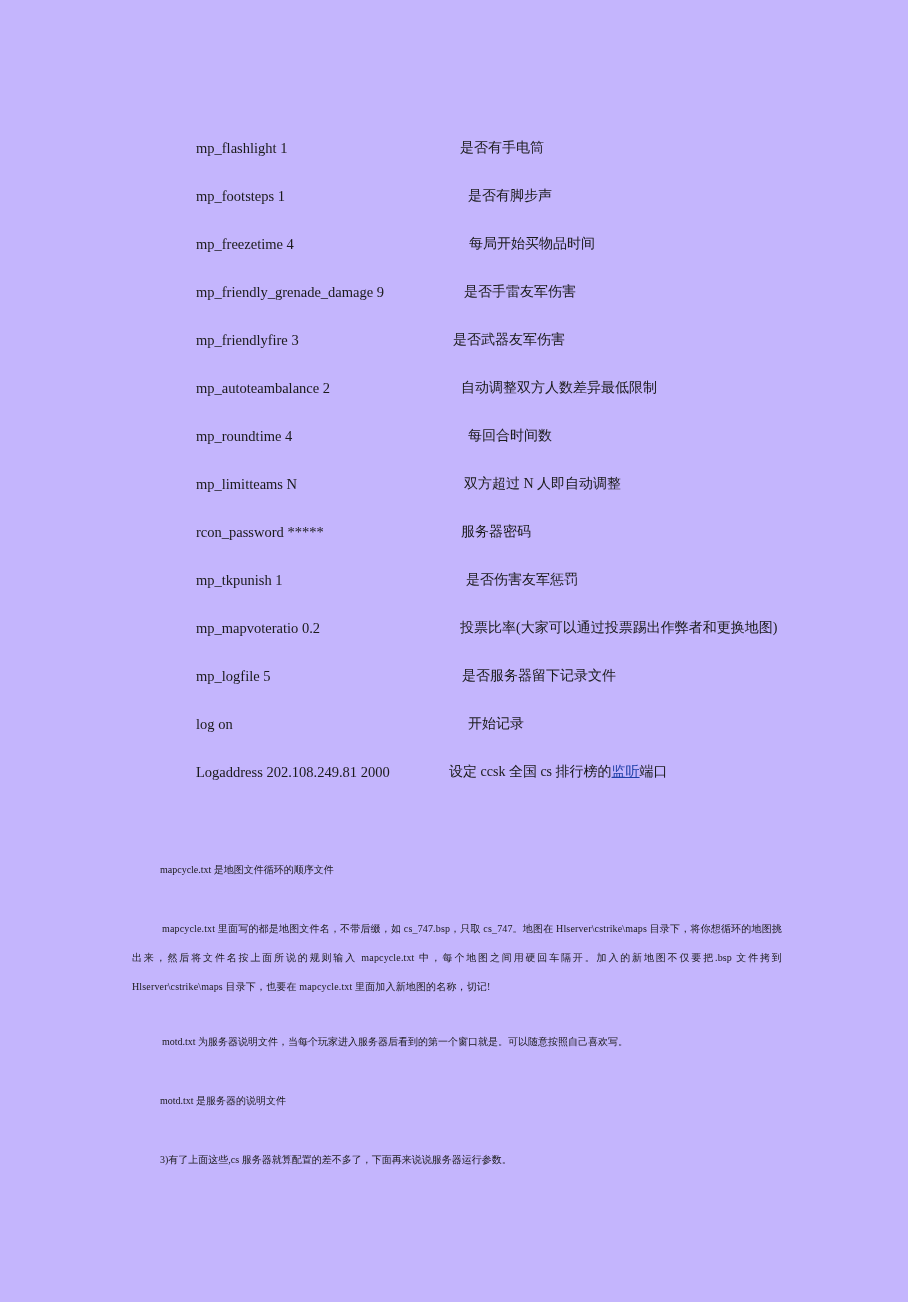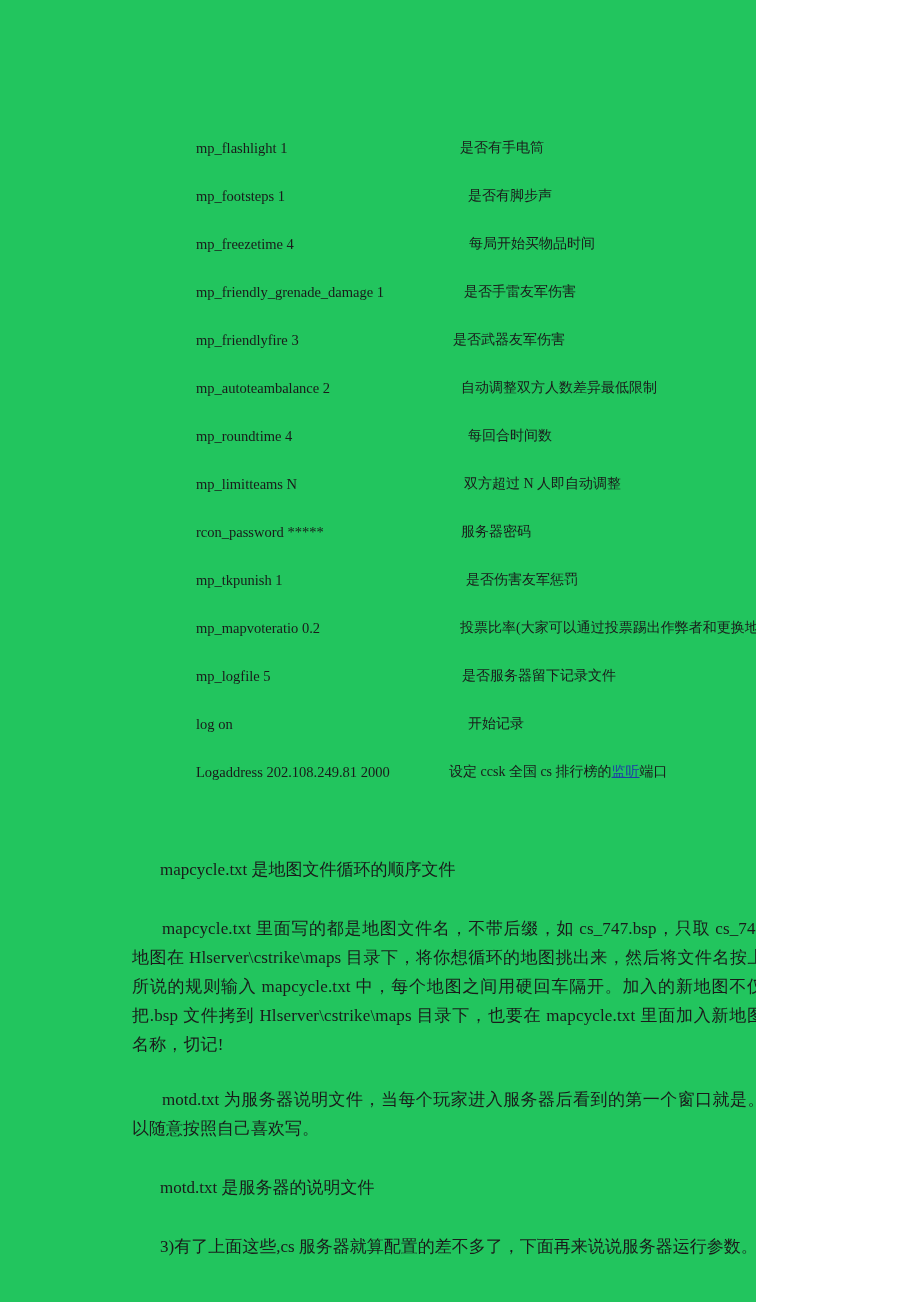--- a/index.html
+++ b/index.html
@@ -2,23 +2,23 @@
 <html><head>
 <meta charset="utf-8">
 <style>
   html, body {
     margin: 0;
     padding: 0;
     background: #ffffff;
   }
   .page {
     position: relative;
-    width: 756px;
+    width: 908px;
     height: 1302px;
-    background: #22c55e;
+    background: #c4b5fd;
     overflow: hidden;
     font-family: "Liberation Serif", "DejaVu Serif", serif;
     color: #000000;
   }
 
   
   .param-table {
     position: absolute;
     left: 0;
     top: 138px;
@@ -52,21 +52,21 @@
   }
 
   
   .body-block {
     position: absolute;
     left: 132px;
     top: 855px;
     width: 658px;
   }
   .para {
-    font-size: 17px;
+    font-size: 10px;
     line-height: 29px;
     color: #1a1a1a;
     margin: 0 8px 19px 0;
     text-align: justify;
     text-justify: inter-ideograph;
   }
   .para.indent {
     text-indent: 30px;
   }
   .para.indent-sm {
@@ -94,21 +94,21 @@
       <span class="param-cmd">mp_footsteps 1</span>
       <span class="param-desc" style="left:468px">是否有脚步声</span>
     </div>
 
     <div class="param-row">
       <span class="param-cmd">mp_freezetime 4</span>
       <span class="param-desc" style="left:469px">每局开始买物品时间</span>
     </div>
 
     <div class="param-row">
-      <span class="param-cmd">mp_friendly_grenade_damage 1</span>
+      <span class="param-cmd">mp_friendly_grenade_damage 9</span>
       <span class="param-desc" style="left:464px">是否手雷友军伤害</span>
     </div>
 
     <div class="param-row">
       <span class="param-cmd">mp_friendlyfire 3</span>
       <span class="param-desc" style="left:453px">是否武器友军伤害</span>
     </div>
 
     <div class="param-row">
       <span class="param-cmd">mp_autoteambalance 2</span>

